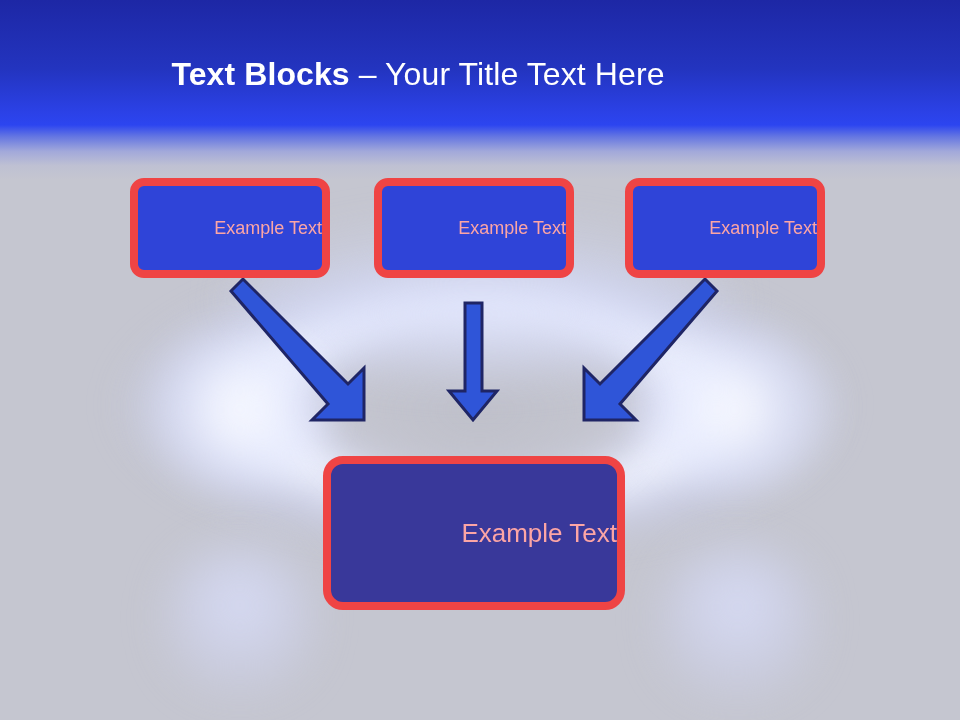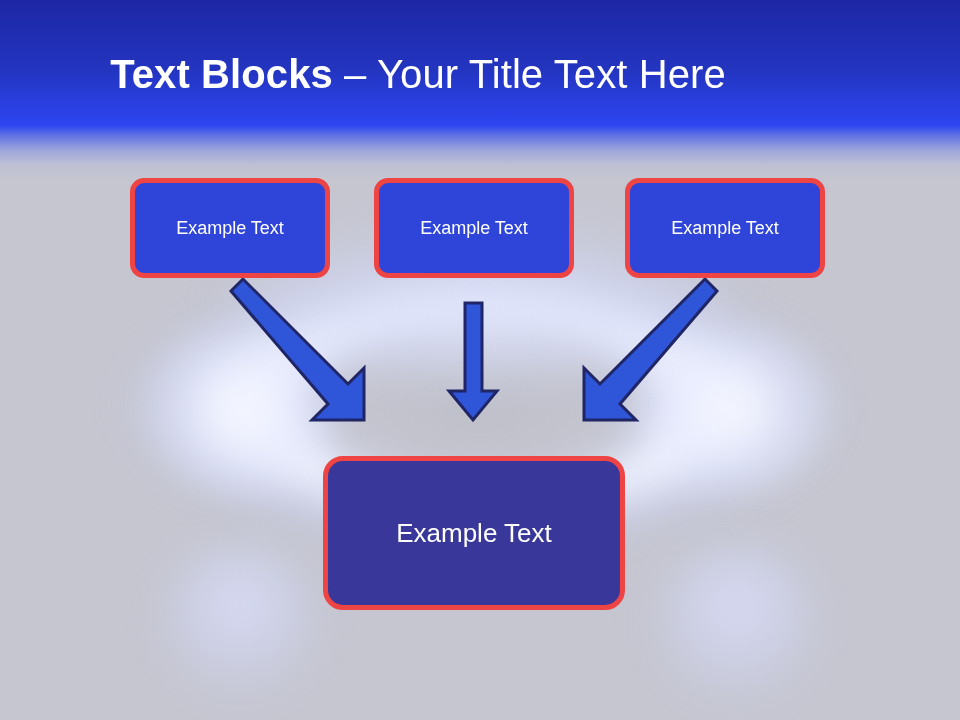--- a/index.html
+++ b/index.html
@@ -138,38 +138,38 @@
       rgba(178,182,216,0.34) 92%,
       rgba(196,197,207,0) 100%);
   }
   #slide-title {
     position: absolute;
     left: 0;
     top: 52px;
     width: 836px;
     text-align: center;
     color: #ffffff;
-    font-size: 40px;
+    font-size: 32px;
     line-height: 44px;
     letter-spacing: 0.1px;
     white-space: nowrap;
   }
   #slide-title .ttl-bold { font-weight: bold; }
   #slide-title .ttl-rest { font-weight: normal; }
 
   
   .node-box {
     position: absolute;
     box-sizing: border-box;
-    border: 5px solid #ef4444;
+    border: 8px solid #ef4444;
     border-radius: 14px;
     display: flex;
     align-items: center;
-    justify-content: center;
-    color: #ffffff;
+    justify-content: flex-end;
+    color: #fca5a5;
     text-align: center;
   }
   .top-box {
     width: 200px;
     height: 100px;
     top: 178px;
     background: #2f44d8;
     font-size: 18px;
   }
   #box-top-1 { left: 130px; }

